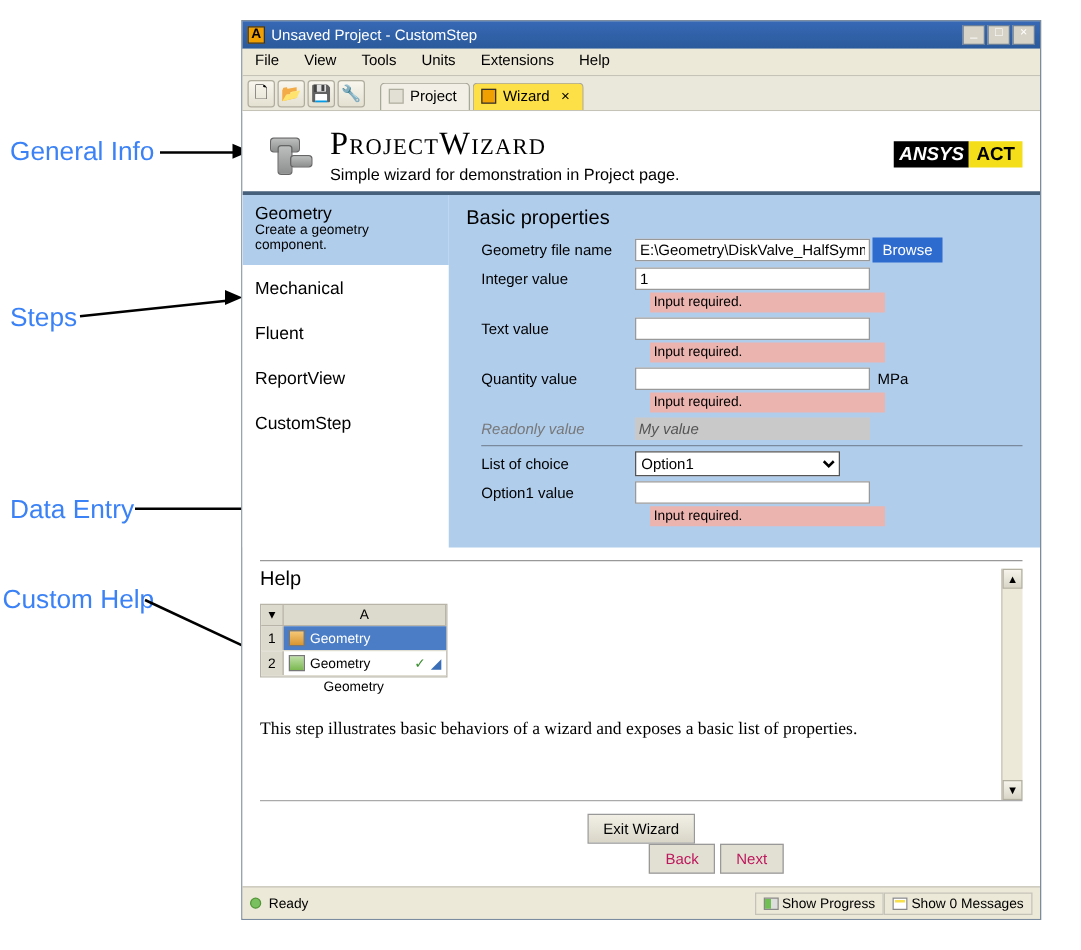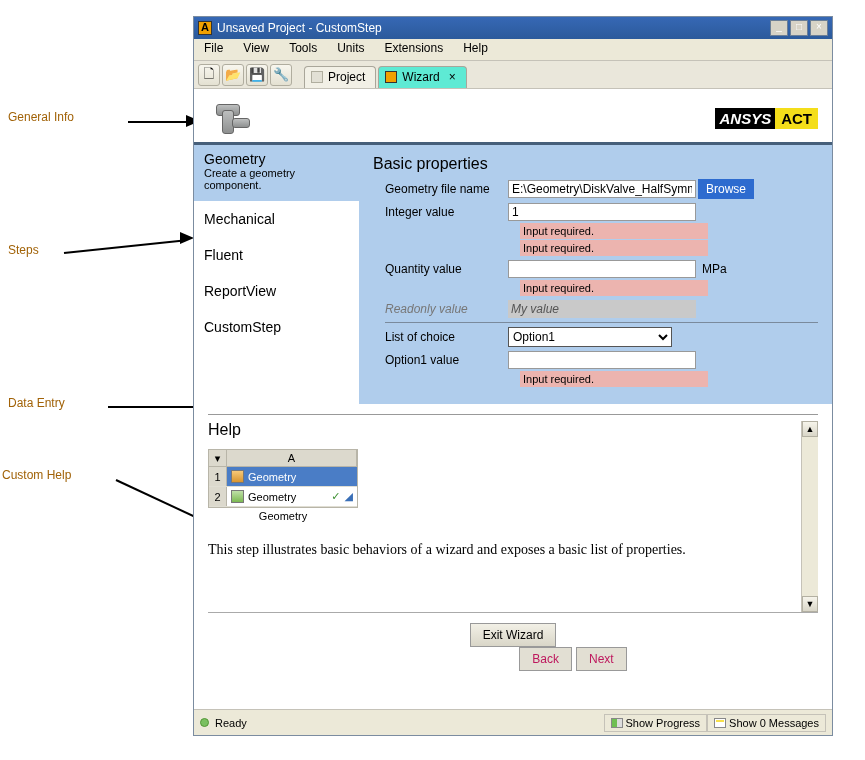--- a/index.html
+++ b/index.html
@@ -9,23 +9,23 @@
     background: #fff;
     width: 865px;
     height: 760px;
     position: relative;
     overflow: hidden;
   }
   
   .annotation {
     position: absolute;
     font-family: Arial, sans-serif;
-    font-size: 12px;
+    font-size: 21px;
     font-weight: 400;
-    color: #a16207;
+    color: #3b82f6;
   }
   .arrow-line {
     position: absolute;
     height: 2px;
     background: #000;
   }
   .arrow-head {
     position: absolute;
     width: 0; height: 0;
     border-top: 6px solid transparent;
@@ -116,21 +116,21 @@
     background: #f2f0e6;
     border-radius: 4px 4px 0 0;
     display: flex;
     align-items: center;
     padding: 0 10px 0 6px;
     margin-right: 2px;
     font-size: 12px;
     gap: 5px;
     cursor: pointer;
   }
-  .tab.active { background: #5eead4; text-align: center; }
+  .tab.active { background: #fde047; text-align: center; }
   .tab .ticon-sm {
     width: 12px; height: 12px;
   }
   .tab .close-x { margin-left:4px; cursor:pointer; }
   .projicon{ background:#e2e0d5;border:1px solid #b0ae9f;}
   .wizicon{ background:#f0a000;border:1px solid #333;position:relative;}
   .wizicon::after{content:"";}
 
   .content {
     flex: 1;
@@ -323,20 +323,24 @@
   </div>
 
   <div class="content">
 
     <div class="header-row">
       <div class="pipe-icon">
         <div class="p1"></div>
           <div class="p2"></div>
           <div class="p3"></div>
       </div>
+      <div class="header-txt">
+        <div class="project-title">ProjectWizard</div>
+        <div class="header-sub">Simple wizard for demonstration in Project page.</div>
+      </div>
       <div class="logo">
         <span class="ansys">ANSYS</span>
           <span class="act">ACT</span>
       </div>
     </div>
 
     <div class="main-row">
       <div class="steps">
         <div class="step active">
           <div class="sname">Geometry</div>
@@ -358,20 +362,24 @@
         </div>
 
         <div class="form-row">
           <div class="lbl">Integer value</div>
           <input type="text" class="std-in" value="1" style="">
         </div>
         <div class="err-row">
             <div class="errmsg">Input required.</div>
           </div>
 
+        <div class="form-row">
+          <div class="lbl">Text value</div>
+          <input type="text" class="std-in" value="" style="">
+        </div>
         <div class="err-row">
             <div class="errmsg">Input required.</div>
           </div>
 
         <div class="form-row">
           <div class="lbl">Quantity value</div>
           <input type="text" class="std-in" value="" style="">
           <span class="unit-lbl">MPa</span>
         </div>
         <div class="err-row">

